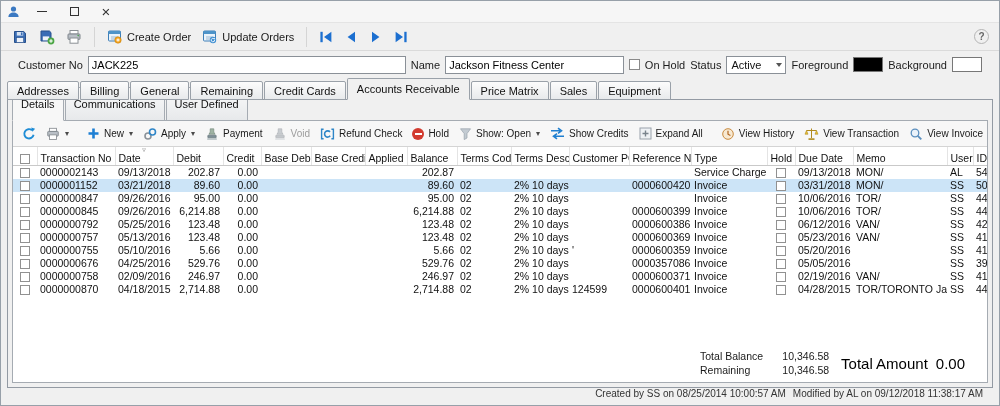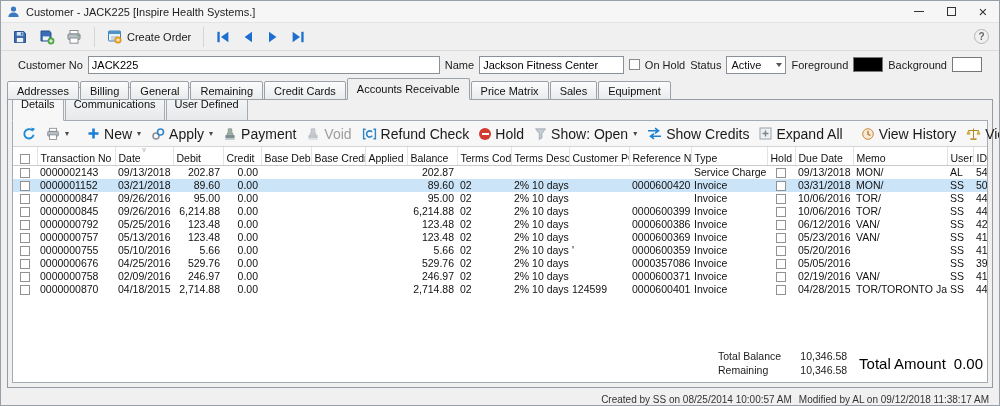--- a/index.html
+++ b/index.html
@@ -19,80 +19,79 @@
   
   .toolbar{height:29px;display:flex;align-items:center;padding:0 6px;border-top:1px solid #e4e4e4;border-bottom:1px solid #dadada;flex:0 0 auto;gap:1px}
   .tbtn{border:none;background:transparent;font:inherit;font-size:11px;display:flex;align-items:center;gap:5px;padding:3px 5px;white-space:nowrap;color:#1a1a1a}
   .tsep{width:1px;height:20px;background:#d5d5d5;margin:0 6px}
   .help{margin-left:auto;width:15px;height:15px;border:1px solid #b5b5b5;border-radius:50%;display:flex;align-items:center;justify-content:center;color:#666;font-size:10px;font-weight:bold;margin-right:4px}
 
   
   .formrow{height:27px;display:flex;align-items:center;padding:0 17px;gap:5px;flex:0 0 auto}
   .formrow label{white-space:nowrap;color:#1c1c1c}
   .tinput{height:18px;border:1px solid #8a9097;background:#fff;padding:0 3px;font:inherit;font-size:11px}
-  .inp-customer{width:352px}
+  .inp-customer{width:318px}
   .inp-name{flex:1;min-width:120px}
   .checkbox{width:11px;height:11px;border:1px solid #8a8a8a;background:#fff;display:inline-block;flex:0 0 auto}
   .select{height:18px;border:1px solid #8a9097;background:#fff;display:flex;align-items:center;justify-content:space-between;padding:0 3px 0 4px;width:60px}
   .sel-caret{width:0;height:0;border-left:3.5px solid transparent;border-right:3.5px solid transparent;border-top:4px solid #555}
   .swatch{width:30px;height:15px;border:1px solid #777;display:inline-block;flex:0 0 auto}
 
   
   .tabstrip{display:flex;align-items:flex-end;height:22px;padding:0 6px;margin-bottom:-1px;position:relative;z-index:5;flex:0 0 auto}
   .tab{border:1px solid #9aa1a9;background:linear-gradient(#fcfcfc,#e8eaec);padding:3px 9px 3px;border-radius:2px 2px 0 0;margin-right:1px;white-space:nowrap;height:19px;display:flex;align-items:center}
   .tab.active{background:#f0f0f0;border-bottom:1px solid #f0f0f0;height:22px}
   .tabpage{flex:1;margin:0 6px;border:1px solid #939aa3;background:#f0f0f0;display:flex;flex-direction:column;min-height:0;position:relative;z-index:1}
 
   .subtabstrip{display:flex;align-items:flex-end;height:21px;padding:2px 4px 0;margin-bottom:-1px;position:relative;z-index:4;flex:0 0 auto}
   .subtab{border:1px solid #a5abb2;background:linear-gradient(#fafafa,#e7e9eb);padding:16px 8px;border-radius:2px 2px 0 0;margin-right:1px;white-space:nowrap;height:17px;display:flex;align-items:center}
   .subtab.active{background:#f7f7f7;border-bottom:1px solid #f7f7f7;height:19px}
   .subpage{flex:1;margin:0 4px 4px;border:1px solid #a5abb2;background:#fff;display:flex;flex-direction:column;min-height:0;position:relative;z-index:1}
 
   
   .ar-toolbar{height:26px;display:flex;align-items:center;padding:0 4px;background:#f7f7f7;border-bottom:1px solid #d4d4d4;flex:0 0 auto}
-  .abtn{border:none;background:transparent;font:inherit;font-size:14px;display:flex;align-items:center;gap:4px;padding:2px 5px;color:#1a1a1a;white-space:nowrap}
+  .abtn{border:none;background:transparent;font:inherit;font-size:10px;display:flex;align-items:center;gap:4px;padding:2px 5px;color:#1a1a1a;white-space:nowrap}
   .abtn.caret::after{content:"\25be";font-size:8px;color:#4a4a4a;margin-left:1px}
   .abtn.disabled{color:#9d9d9d}
   .asep{width:1px;height:18px;background:#d8d8d8;margin:0 4px}
   .hold-ic{width:12px;height:12px;border-radius:50%;background:#d23b2f;position:relative;display:inline-block}
   .hold-ic::after{content:"";position:absolute;left:2.5px;top:5px;width:7px;height:2px;background:#fff}
 
   
   .gridwrap{flex:1;position:relative;background:#fff;overflow:hidden;min-height:0}
   table.grid{border-collapse:collapse;table-layout:fixed;width:988px;font-size:10.5px}
   .grid th{font-weight:normal;text-align:left;padding:5px 3px 1px;border-right:1px solid #e4e4e4;border-bottom:1px solid #c9c9c9;height:17px;white-space:nowrap;overflow:hidden;position:relative;vertical-align:bottom;background:#fff}
   .grid th.sorted::after{content:"\25BF";position:absolute;top:0;left:50%;transform:translateX(-50%);font-size:7px;color:#777;line-height:6px}
   .grid td{padding:0 3px;height:13px;line-height:13px;white-space:nowrap;overflow:hidden}
   .grid tr.selected td{background:#cce4f7}
   .grid td.num{text-align:right}
   .grid td.center,.grid th.center{text-align:center}
   .cbx{display:inline-block;width:10px;height:10px;border:1px solid #919191;background:#fff;vertical-align:middle}
 
   
-  .totals{position:absolute;right:4px;bottom:6px;display:flex;align-items:center;gap:12px;background:#fff}
+  .totals{position:absolute;right:22px;bottom:6px;display:flex;align-items:center;gap:12px;background:#fff}
   .totals .mini{display:grid;grid-template-columns:auto 58px;gap:2px 8px;font-size:10.5px;color:#1a1a1a}
   .totals .mini .val{text-align:right}
   .total-amount{font-size:15px;color:#000;display:flex;gap:8px;align-items:baseline}
 
   
-  .statusbar{height:17px;display:flex;align-items:flex-end;justify-content:flex-end;gap:7px;padding:0 10px;color:#333;font-size:10px;flex:0 0 auto}
+  .statusbar{height:17px;display:flex;align-items:flex-start;justify-content:flex-end;gap:7px;padding:0 16px;color:#333;font-size:10px;flex:0 0 auto}
 </style>
 </head>
 <body>
 
 <div class="window">
 
   <div class="titlebar">
     <span class="app-icon">
       <svg width="13" height="13" viewBox="0 0 13 13">
           <circle cx="6.5" cy="4" r="2.6" fill="#3b79c2"></circle>
           <path d="M1.4 12c0-3 2.3-4.6 5.1-4.6s5.1 1.6 5.1 4.6z" fill="#3b79c2"></path>
         </svg>
     </span>
-    <span class="title-text">Customer - JACK225 [Inspire Health Systems.]</span>
     <div class="win-controls">
       <div class="win-btn">
           <span class="min-glyph"></span>
         </div>
       <div class="win-btn">
           <span class="max-glyph"></span>
         </div>
       <div class="win-btn">
           <span class="close-glyph"></span>
         </div>
@@ -127,20 +126,31 @@
     <span class="tsep"></span>
     <button class="tbtn">
       <svg width="15" height="15" viewBox="0 0 15 15">
           <rect x="1.5" y="2" width="12" height="10" rx="1" fill="#eaf3fb" stroke="#3e7fb8"></rect>
           <rect x="1.5" y="2" width="12" height="3" fill="#4e94c9"></rect>
           <path d="M4 8h7M4 10h5" stroke="#9db9d2" stroke-width="1"></path>
           <circle cx="11" cy="11" r="3.2" fill="#f5a623" stroke="#c77d00" stroke-width="0.6"></circle>
           <path d="M11 9.4v3.2M9.4 11h3.2" stroke="#fff" stroke-width="1.1"></path>
         </svg>
       <span>Create Order</span>
+    </button>
+    <button class="tbtn">
+      <svg width="15" height="15" viewBox="0 0 15 15">
+          <rect x="1.5" y="2" width="12" height="10" rx="1" fill="#eaf3fb" stroke="#3e7fb8"></rect>
+          <rect x="1.5" y="2" width="12" height="3" fill="#4e94c9"></rect>
+          <path d="M4 8h7M4 10h5" stroke="#9db9d2" stroke-width="1"></path>
+          <circle cx="11" cy="11" r="3.2" fill="#3f8fd2"></circle>
+          <path d="M12.6 11a1.7 1.7 0 1 1-0.7-1.3" fill="none" stroke="#fff" stroke-width="0.9"></path>
+          <path d="M12.9 8.8l0.2 1.6-1.5-0.4z" fill="#fff"></path>
+        </svg>
+      <span>Update Orders</span>
     </button>
     <span class="tsep"></span>
     <button class="tbtn">
       <svg width="14" height="14" viewBox="0 0 14 14">
           <rect x="1.4" y="1.8" width="2.3" height="10.4" fill="#1c6fd0"></rect>
           <path d="M12.4 1.8v10.4L5 7z" fill="#1c6fd0"></path>
         </svg>
     </button>
     <button class="tbtn">
       <svg width="14" height="14" viewBox="0 0 14 14">

